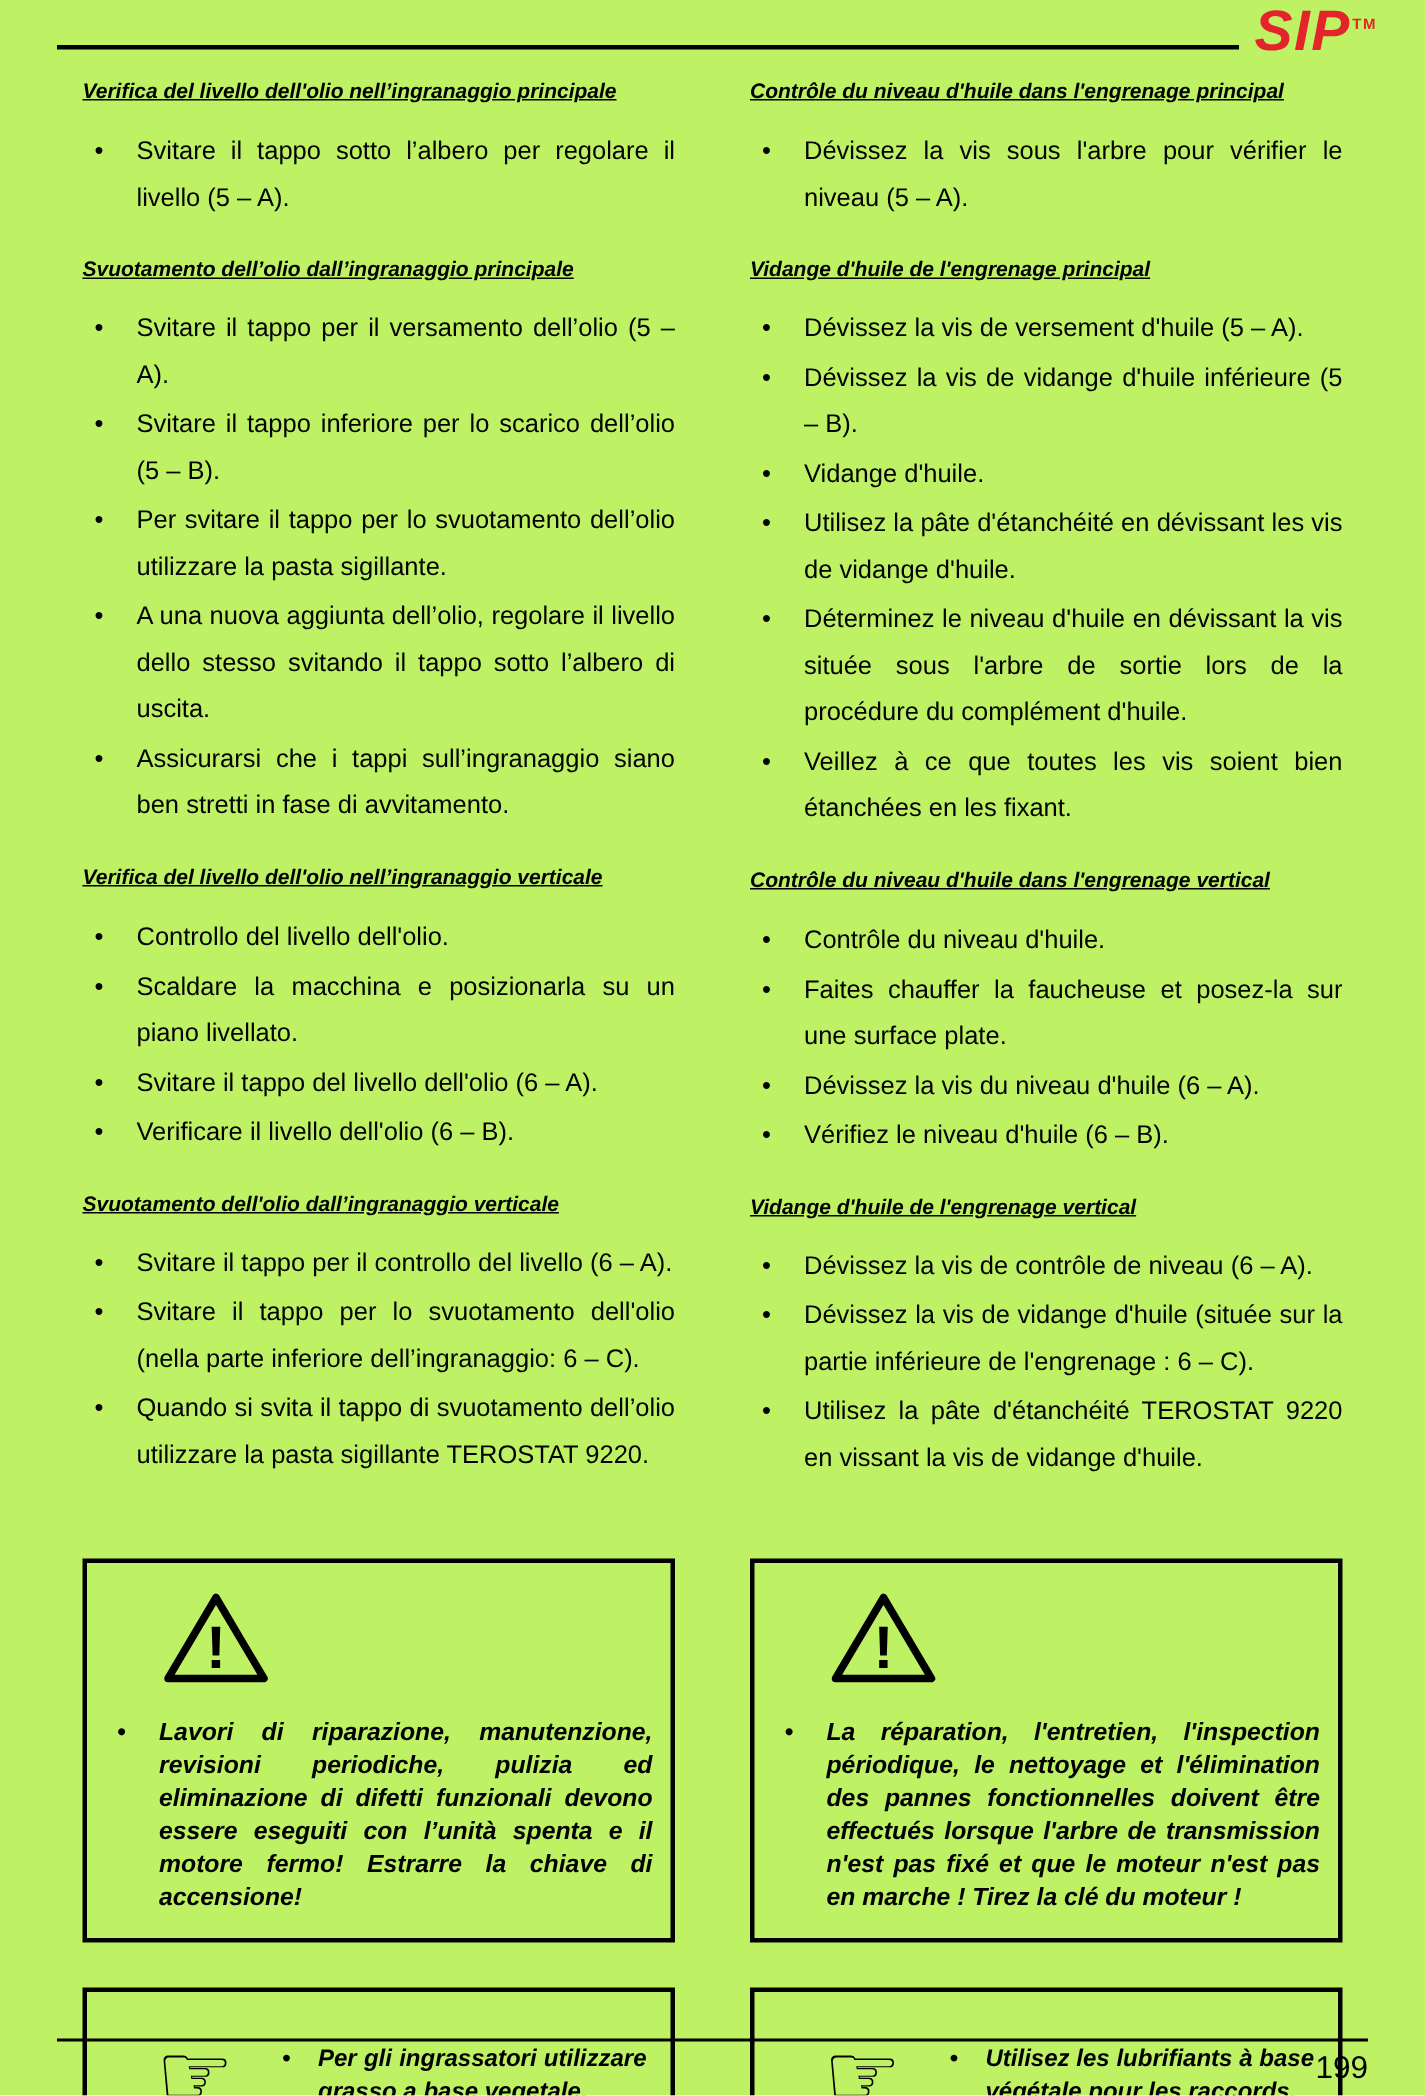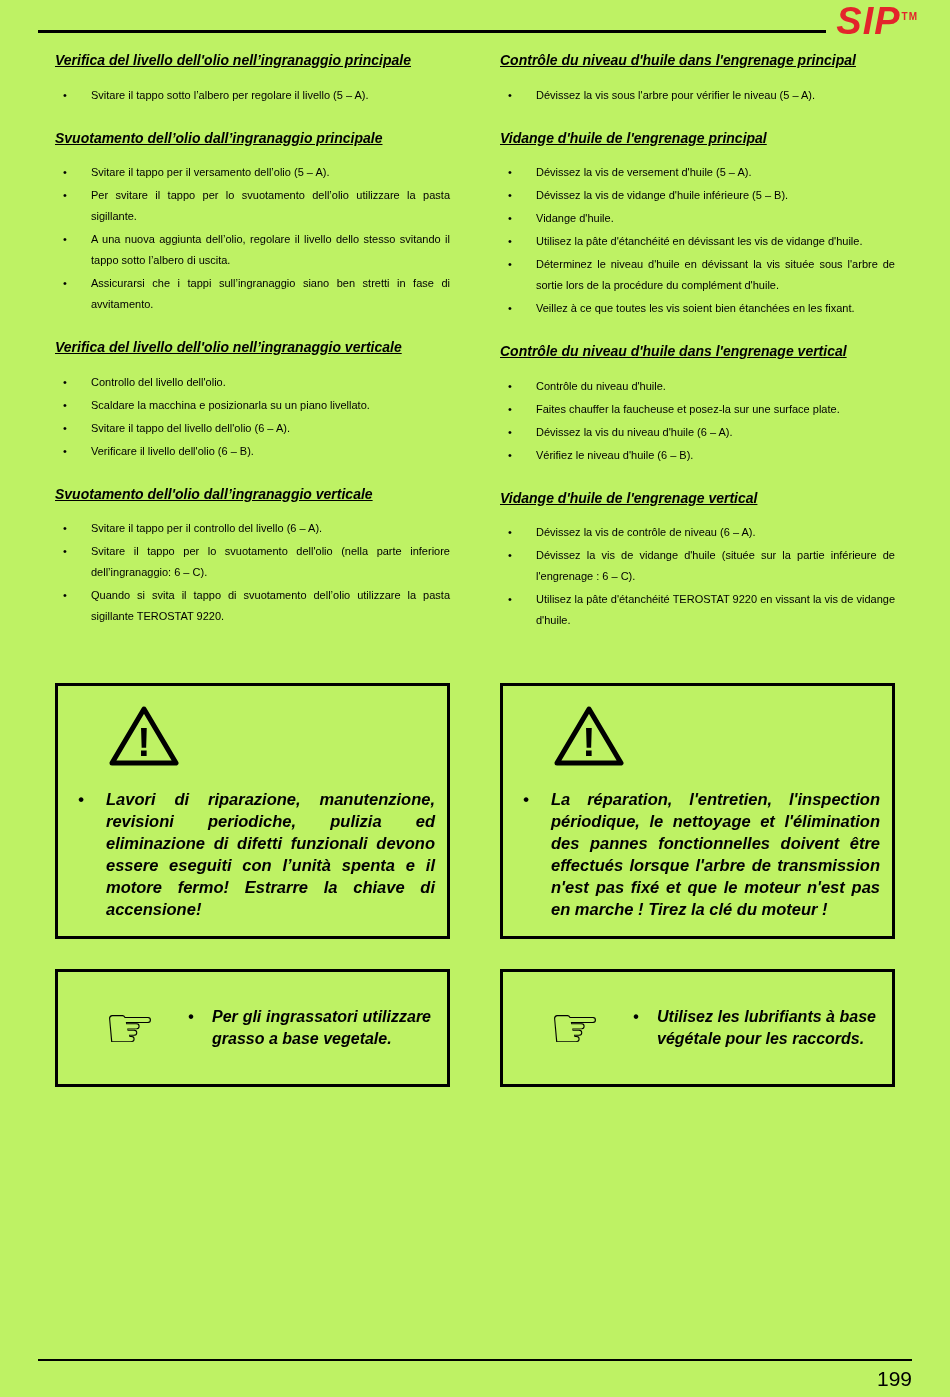--- a/index.html
+++ b/index.html
@@ -17,21 +17,21 @@
     position:absolute; top:50px; left:55px; width:840px;
     display:grid; grid-template-columns:1fr 1fr; column-gap:50px; row-gap:30px;
   }
   section { margin-bottom:22px; }
   .heading {
     font-size:14px; line-height:21.5px; font-weight:bold; font-style:italic;
     text-decoration:underline; text-align:justify; margin:0 0 13px 0;
   }
   ul.bullets { list-style:none; margin:0; padding:0; }
   ul.bullets li {
-    position:relative; padding-left:36px; font-size:11px; line-height:21px;
+    position:relative; padding-left:36px; font-size:17px; line-height:31px;
     text-align:justify; margin-bottom:2px;
   }
   ul.bullets li::before { content:"\2022"; position:absolute; left:8px; }
 
   .warning-box { border:3px solid #000; padding:14px 12px 16px 10px; }
   .warn-icon-wrap { margin:4px 0 20px 40px; width:72px; height:64px; }
   .warning-item {
     position:relative; padding-left:38px; font-size:16.5px; line-height:22px;
     font-weight:bold; font-style:italic; text-align:justify;
   }
@@ -68,20 +68,21 @@
       <section>
         <h3 class="heading">Verifica del livello dell'olio nell’ingranaggio principale</h3>
         <ul class="bullets">
             <li>Svitare il tappo sotto l’albero per regolare il livello (5 – A).</li>
           </ul>
       </section>
       <section>
         <h3 class="heading">Svuotamento dell’olio dall’ingranaggio principale</h3>
         <ul class="bullets">
             <li>Svitare il tappo per il versamento dell’olio (5 – A).</li>
+            <li>Svitare il tappo inferiore per lo scarico dell’olio (5 – B).</li>
             <li>Per svitare il tappo per lo svuotamento dell’olio utilizzare la pasta sigillante.</li>
             <li>A una nuova aggiunta dell’olio, regolare il livello dello stesso svitando il tappo sotto l’albero di uscita.</li>
             <li>Assicurarsi che i tappi sull’ingranaggio siano ben stretti in fase di avvitamento.</li>
           </ul>
       </section>
       <section>
         <h3 class="heading">Verifica del livello dell'olio nell’ingranaggio verticale</h3>
         <ul class="bullets">
             <li>Controllo del livello dell'olio.</li>
             <li>Scaldare la macchina e posizionarla su un piano livellato.</li>

